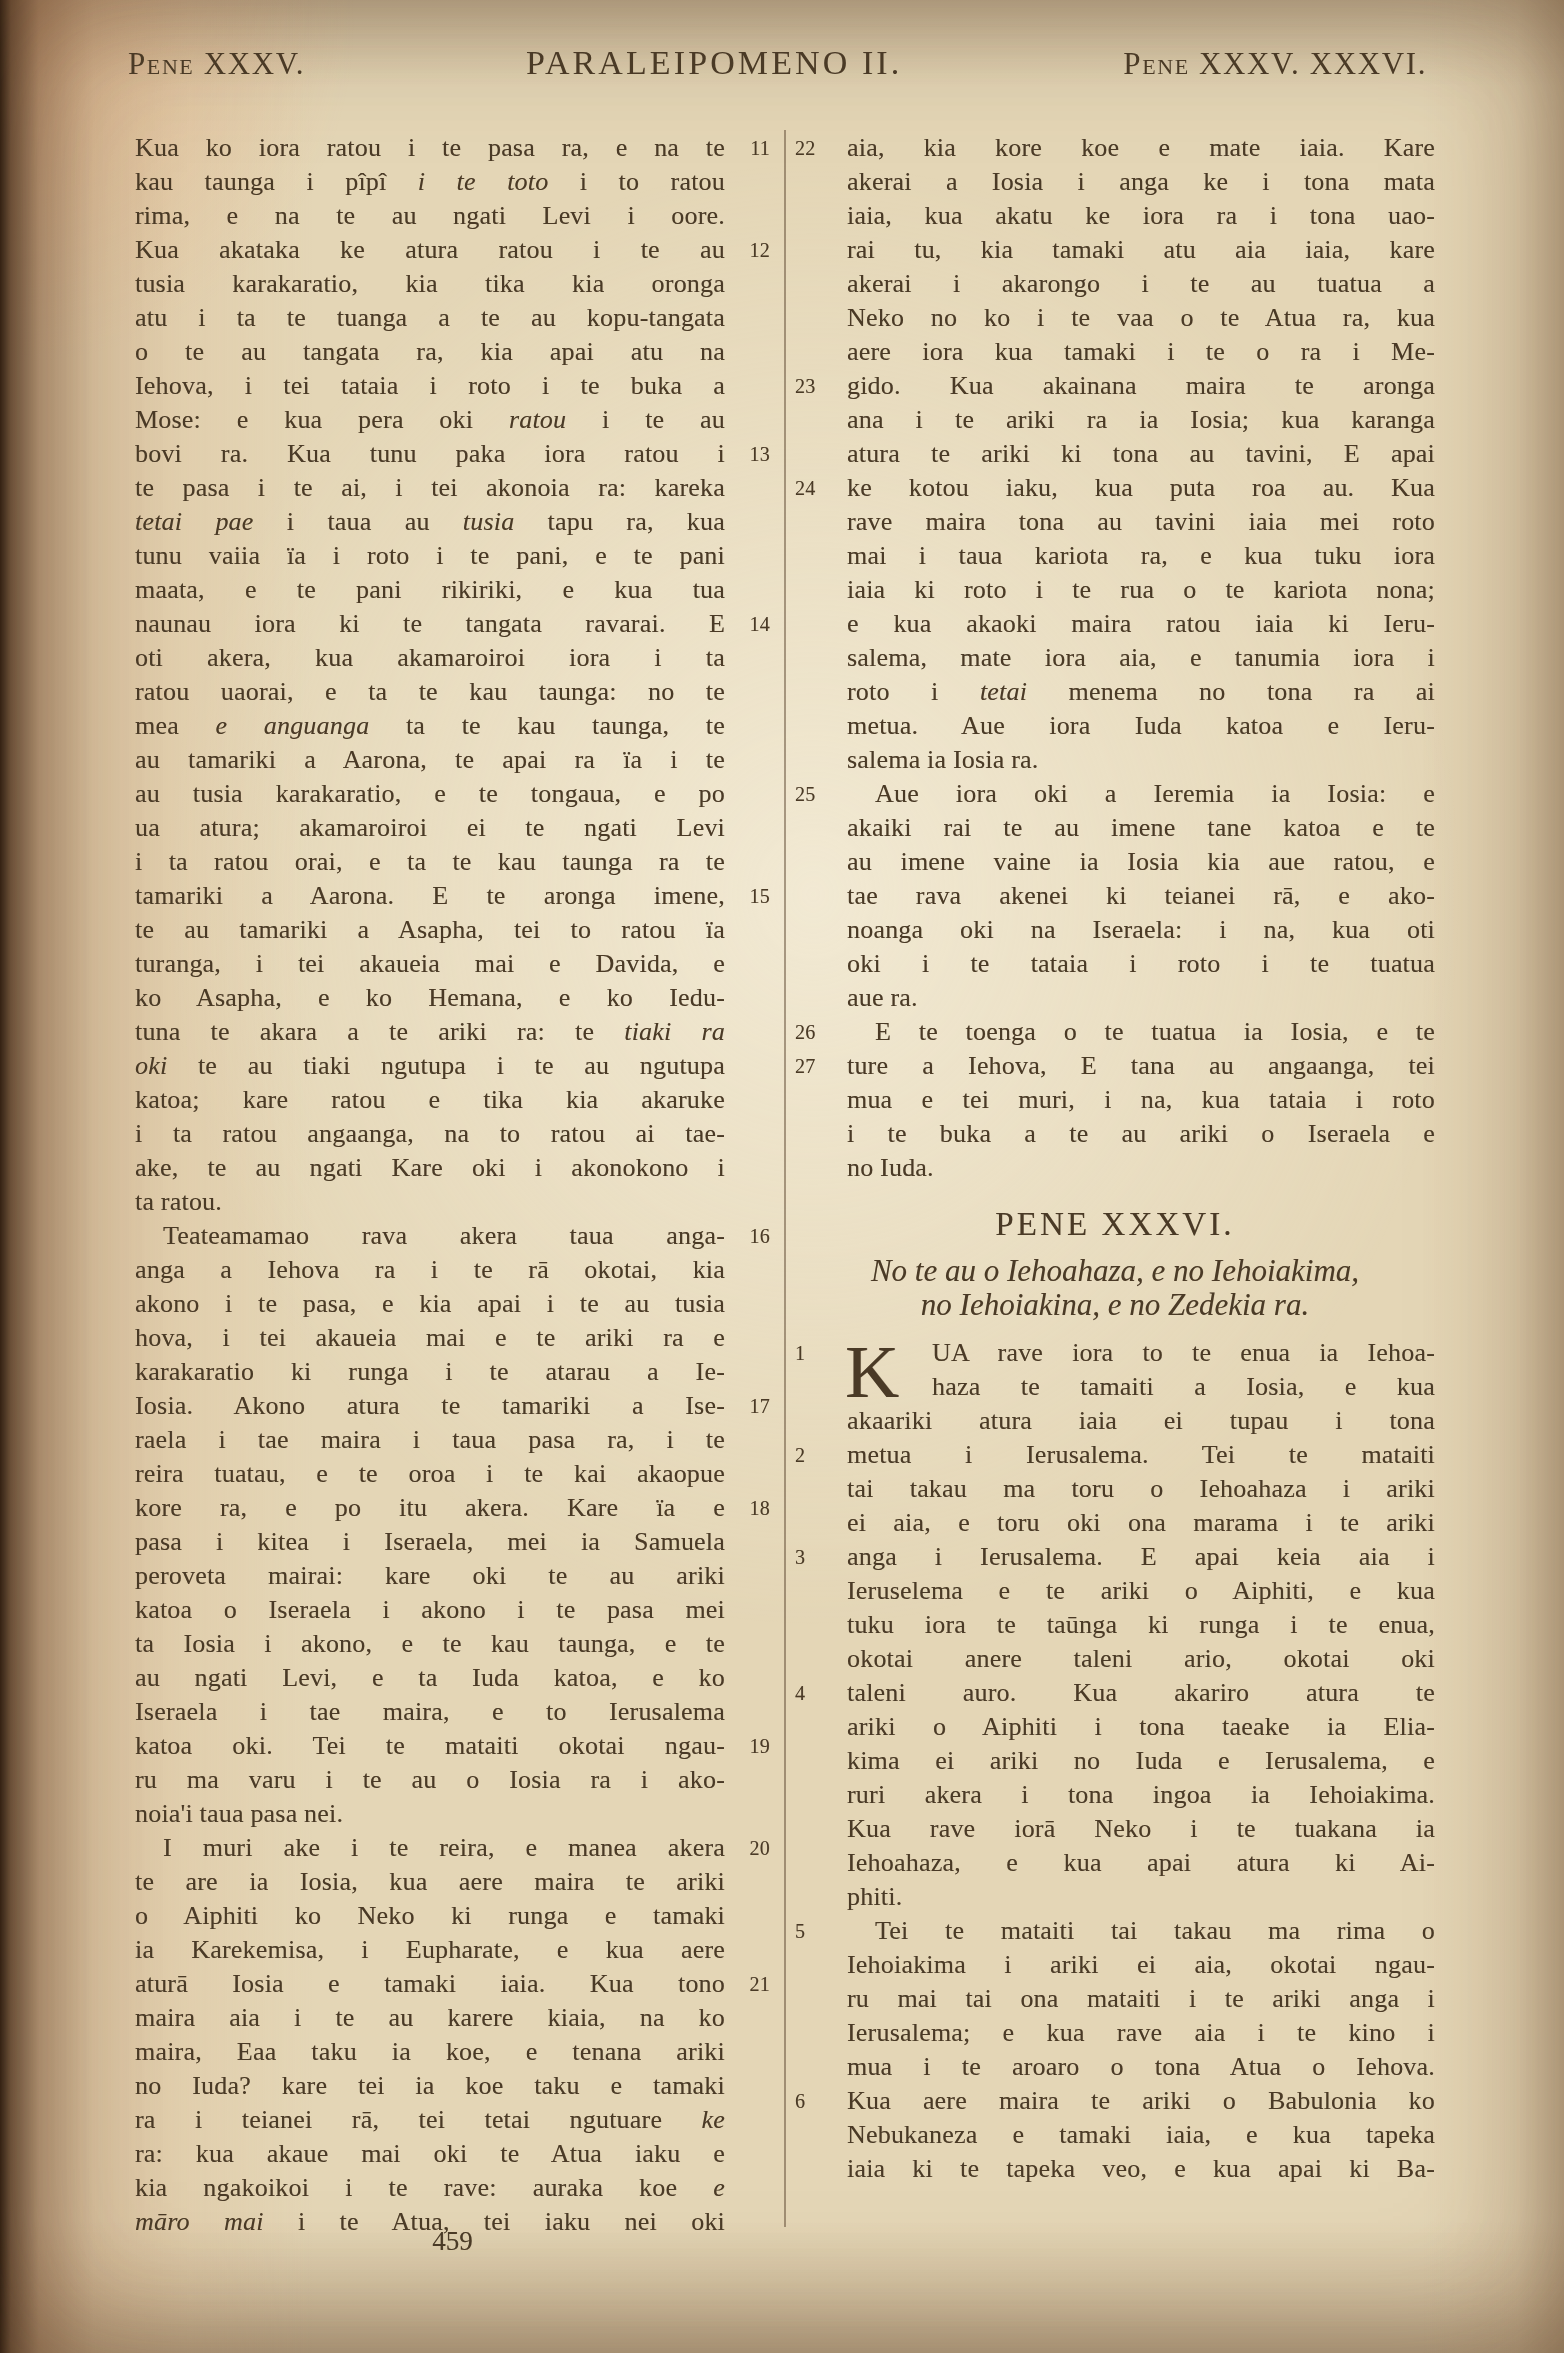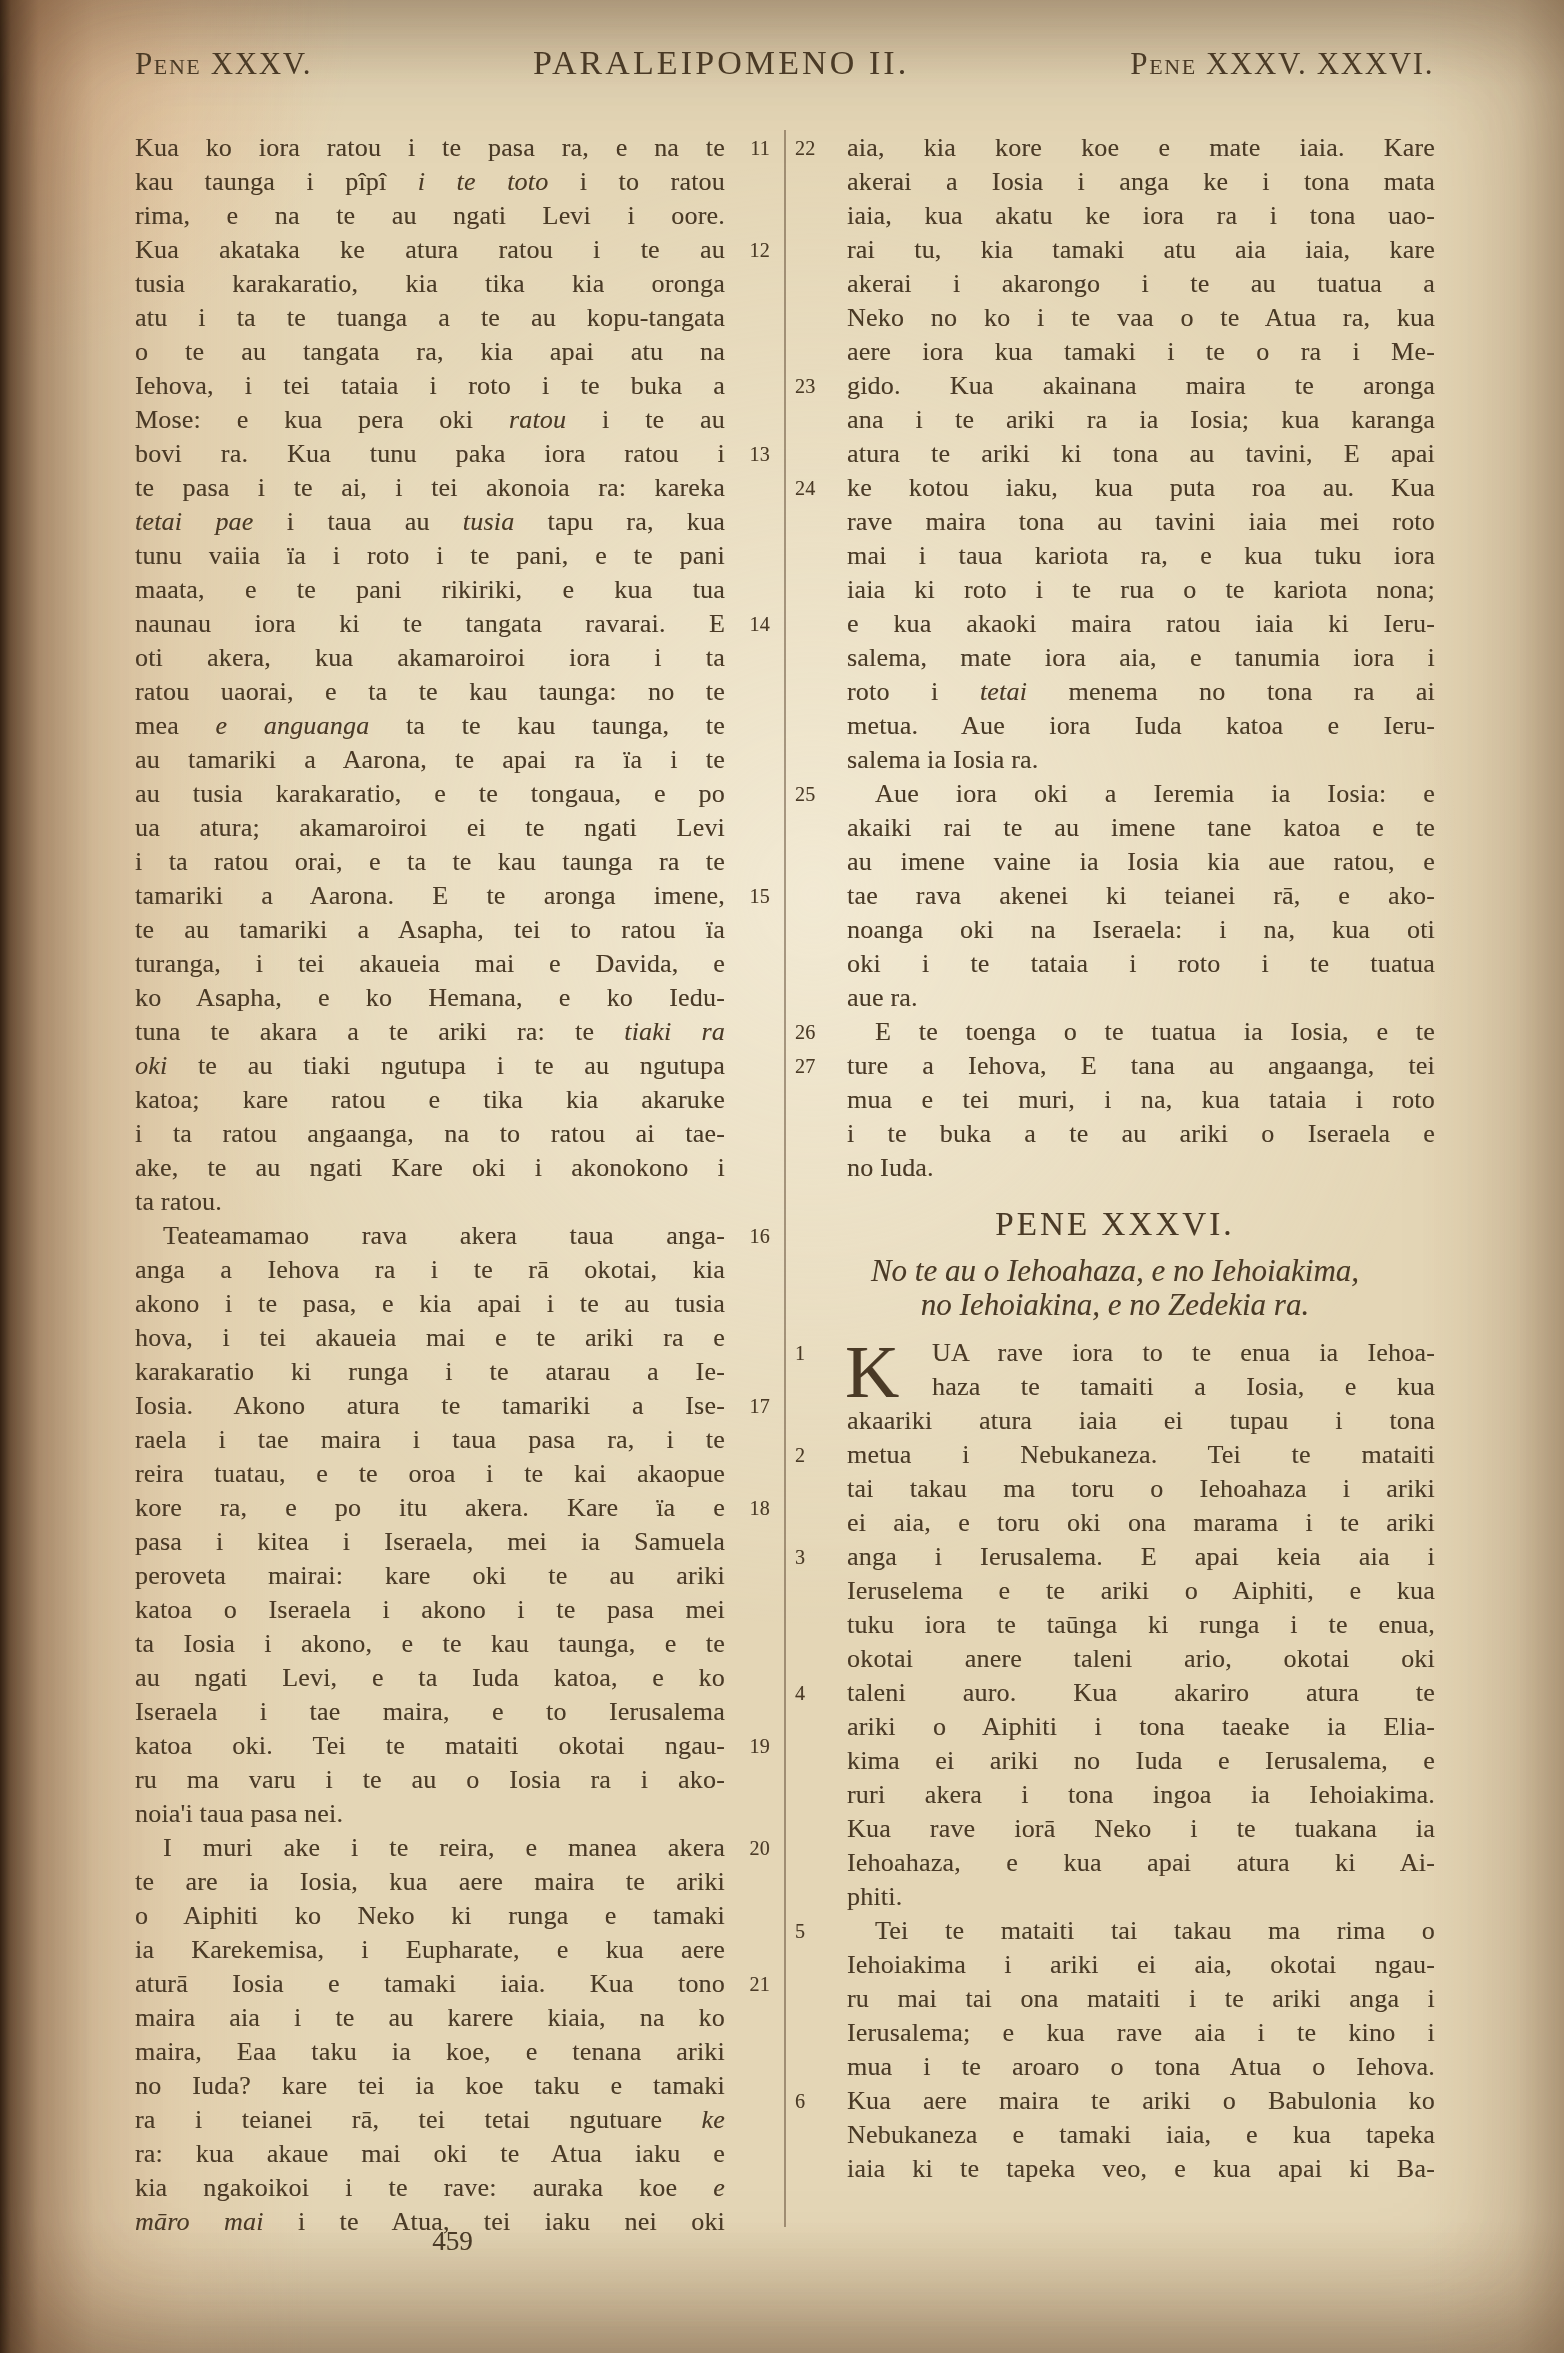--- a/index.html
+++ b/index.html
@@ -12,21 +12,21 @@
         rgba(192,148,108,0.32) 94px, rgba(212,174,134,0.18) 188px, rgba(0,0,0,0) 313px),
       radial-gradient(circle 485px at 1% 1%, rgba(228,168,122,0.42), rgba(0,0,0,0) 70%),
       linear-gradient(270deg, rgba(150,115,80,0.35) 0px, rgba(182,148,110,0.18) 47px, rgba(0,0,0,0) 141px),
       linear-gradient(0deg, rgba(140,105,70,0.32) 0px, rgba(0,0,0,0) 133px),
       linear-gradient(180deg, rgba(150,115,80,0.22) 0px, rgba(0,0,0,0) 86px),
       radial-gradient(ellipse 56% 42% at 52% 38%, rgba(253,249,235,0.55), rgba(0,0,0,0) 74%),
       #e4d6b6;
   }
   .vignette{position:absolute;inset:0;pointer-events:none;
     box-shadow: inset 0 0 156px rgba(96,66,40,0.28), inset 23.5px 0 110px rgba(62,42,26,0.35);}
-  .header{position:absolute;top:44px;left:135px;width:1299px;display:flex;
+  .header{position:absolute;top:44px;left:128px;width:1299px;display:flex;
     justify-content:space-between;align-items:baseline;}
   .rh-side{font-variant:small-caps;font-size:31px;letter-spacing:1.6px;}
   .rh-center{font-size:34px;letter-spacing:3.1px;}
   .col{position:absolute;top:131px;}
   .col-left{left:135px;width:635px;}
   .col-right{left:795px;width:640px;}
   .line{position:relative;height:34px;line-height:34px;font-size:26px;letter-spacing:0.2px;}
   .ltext{text-align:justify;text-align-last:justify;
     text-shadow:0.2px 0.2px 0.5px rgba(64,46,28,0.35);}
   .tl{margin-right:45px;}
@@ -372,21 +372,21 @@
       <div class="ltext tr dcpad">UA rave iora to te enua ia Iehoa-</div>
     </div>
     <div class="line">
       <div class="ltext tr dcpad">haza te tamaiti a Iosia, e kua</div>
     </div>
     <div class="line">
       <div class="ltext tr">akaariki atura iaia ei tupau i tona</div>
     </div>
     <div class="line">
       <span class="v v-left">2</span>
-      <div class="ltext tr">metua i Nebukaneza.  Tei te mataiti</div>
+      <div class="ltext tr">metua i Ierusalema.  Tei te mataiti</div>
     </div>
     <div class="line">
       <div class="ltext tr">tai takau ma toru o Iehoahaza i ariki</div>
     </div>
     <div class="line">
       <div class="ltext tr">ei aia, e toru oki ona marama i te ariki</div>
     </div>
     <div class="line">
       <span class="v v-left">3</span>
       <div class="ltext tr">anga i Ierusalema.  E apai keia aia i</div>

